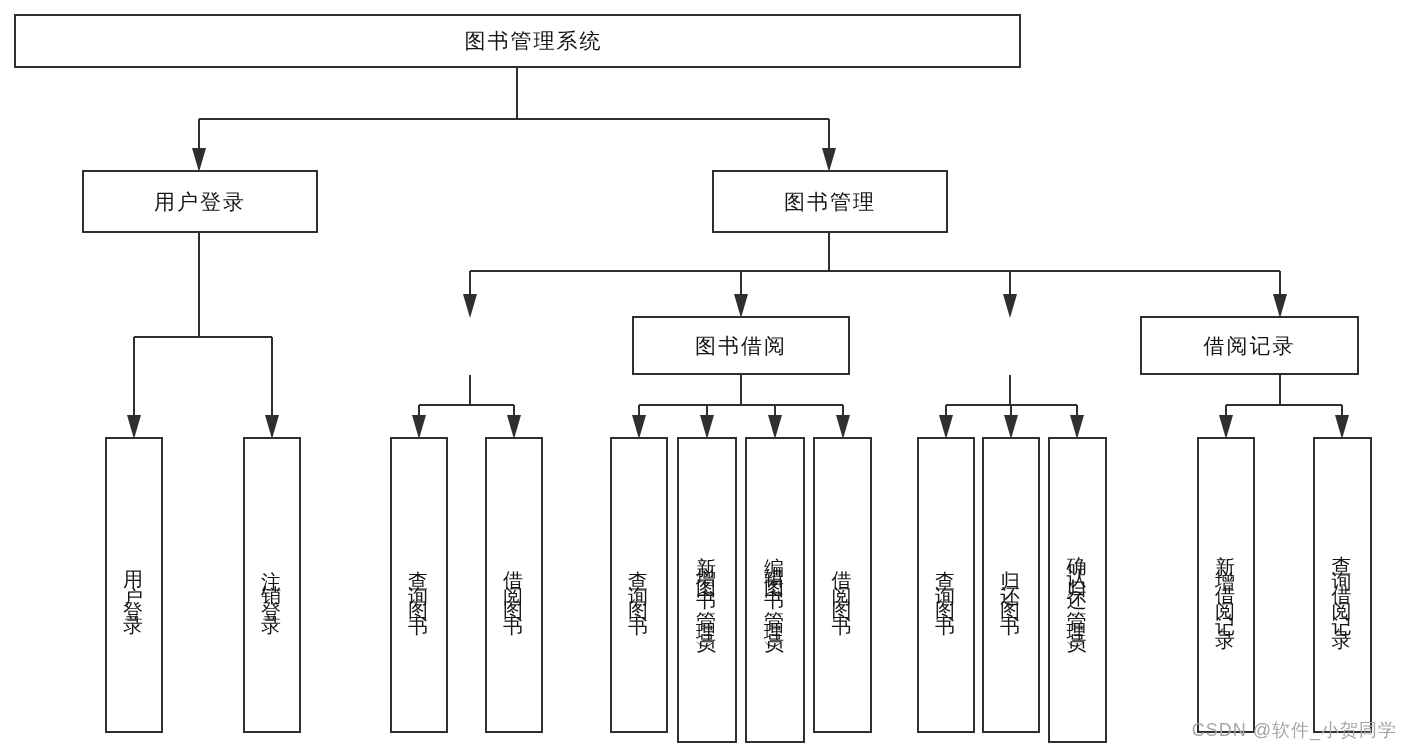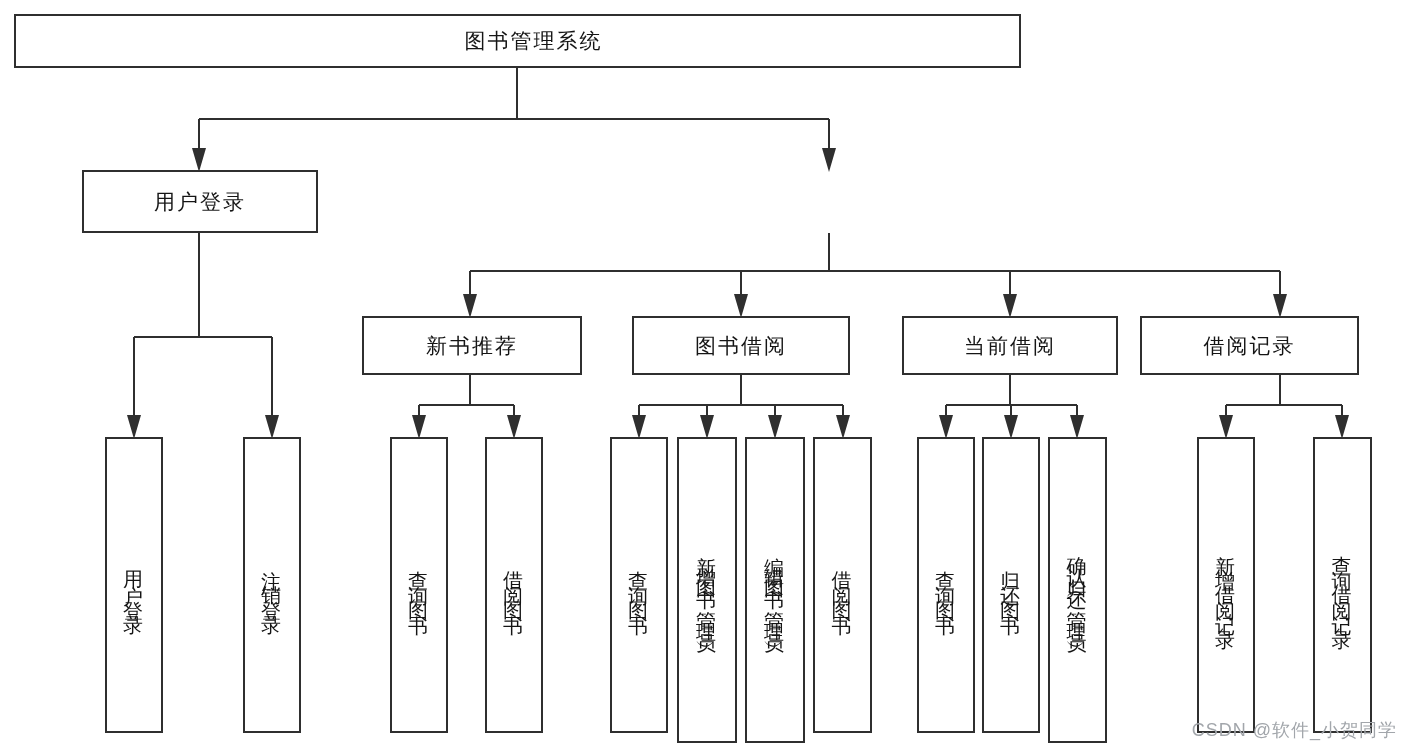--- a/index.html
+++ b/index.html
@@ -83,29 +83,26 @@
     </g>
   </svg>
 
   <div class="node hnode" style="left:14px;top:14px;width:1007px;height:54px;padding-left:32px;">
     <span>图书管理系统</span>
   </div>
 
   <div class="node hnode" style="left:82px;top:170px;width:236px;height:63px;">
     <span>用户登录</span>
   </div>
+  <div class="node hnode" style="left:712px;top:170px;width:236px;height:63px;">
+    <span>图书管理</span>
+  </div>
 
-  <div class="node hnode" style="left:362px;top:316px;width:220px;height:59px;">
-    <span>新书推荐</span>
-  </div>
   <div class="node hnode" style="left:632px;top:316px;width:218px;height:59px;text-align:right;">
     <span>图书借阅</span>
-  </div>
-  <div class="node hnode" style="left:902px;top:316px;width:216px;height:59px;">
-    <span>当前借阅</span>
   </div>
   <div class="node hnode" style="left:1140px;top:316px;width:219px;height:59px;justify-content:center;">
     <span>借阅记录</span>
   </div>
 
   <div class="node vnode" style="left:105px;top:437px;width:58px;height:296px;">
     <span class="vtext">用户登录</span>
   </div>
   <div class="node vnode" style="left:243px;top:437px;width:58px;height:296px;">
     <span class="vtext">注销登录</span>

